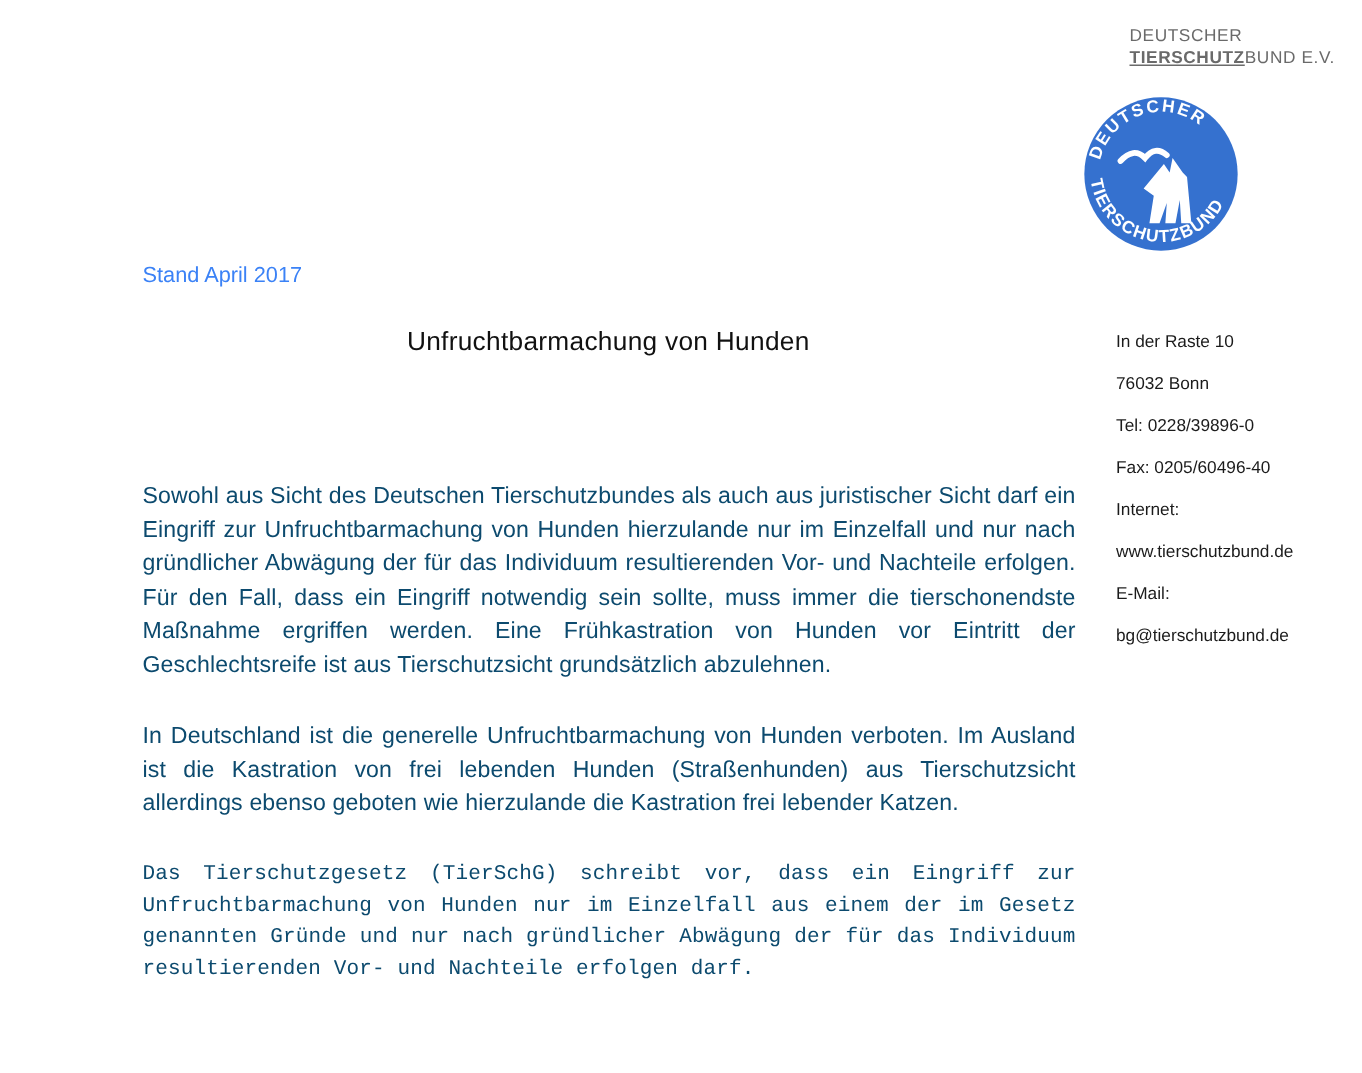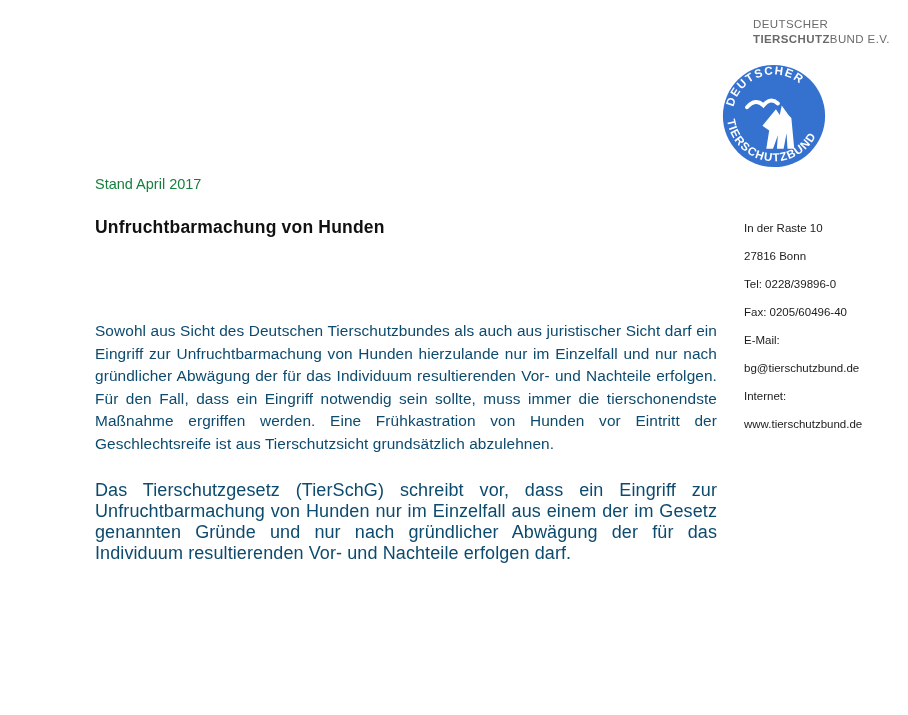--- a/index.html
+++ b/index.html
@@ -15,48 +15,49 @@
   
   .wordmark {
     position: absolute;
     left: 753px; top: 17px;
     font-size: 11.5px;
     line-height: 14.5px;
     letter-spacing: 0.4px;
     color: #6a6a6a;
     white-space: nowrap;
   }
-  .wordmark .bold { font-weight: bold; }
+  .wordmark .bold { font-weight: bold; text-decoration: underline; }
 
   
   .logo {
     position: absolute;
     left: 720px; top: 62px;
     width: 108px; height: 108px;
   }
   .logo svg { display: block; width: 100%; height: 100%; }
   .logo text {
     font-family: "Liberation Sans", sans-serif;
     font-weight: bold;
     fill: #ffffff;
   }
 
   
   .stand {
     position: absolute;
     left: 95px; top: 176px;
     font-size: 14.5px;
-    color: #15803d;
+    color: #3b82f6;
   }
   .doc-title {
     position: absolute;
     left: 95px; top: 217px;
     width: 621px;
+    text-align: center;
     font-size: 17.5px;
-    font-weight: bold;
+    font-weight: normal;
     letter-spacing: 0.2px;
     color: #111;
   }
 
   
   .contact {
     position: absolute;
     left: 744px; top: 208px;
     width: 158px;
     font-size: 11.5px;
@@ -74,23 +75,24 @@
     color: #0c4a6e;
   }
   .bodytext p {
     text-align: justify;
     font-size: 15.4px;
     line-height: 22.5px;
     margin-bottom: 25px;
     letter-spacing: 0.1px;
   }
   .bodytext p.small {
-    font-size: 18px;
+    font-size: 14px;
     line-height: 21px;
     margin-bottom: 0;
+    font-family: Liberation Mono, monospace;
   }
 </style>
 </head>
 <body>
 
 <div class="wordmark">
   <div>DEUTSCHER</div>
   <div><span class="bold">TIERSCHUTZ</span><span>BUND E.V.</span></div>
 </div>
 
@@ -114,30 +116,31 @@
   </svg>
 </div>
 
 <div class="stand">Stand April 2017</div>
 
 <div class="doc-title">Unfruchtbarmachung von Hunden</div>
 
 <div class="contact">
   <div class="group">
     <div>In der Raste 10</div>
-    <div>27816 Bonn</div>
+    <div>76032 Bonn</div>
     <div>Tel:  0228/39896-0</div>
     <div>Fax: 0205/60496-40</div>
+  </div>
+  <div class="group">
+    <div>Internet:</div>
+    <div>www.tierschutzbund.de</div>
   </div>
   <div class="group">
     <div>E-Mail:</div>
     <div>bg@tierschutzbund.de</div>
   </div>
-  <div class="group">
-    <div>Internet:</div>
-    <div>www.tierschutzbund.de</div>
-  </div>
 </div>
 
 <div class="bodytext">
   <p>Sowohl aus Sicht des Deutschen Tierschutzbundes als auch aus juristischer Sicht darf ein Eingriff zur Unfruchtbarmachung von Hunden hierzulande nur im Einzelfall und nur nach gründlicher Abwägung der für das Individuum resultierenden Vor- und Nachteile erfolgen. Für den Fall, dass ein Eingriff notwendig sein sollte, muss immer die tierschonendste Maßnahme ergriffen werden. Eine Frühkastration von Hunden vor Eintritt der Geschlechtsreife ist aus Tierschutzsicht grundsätzlich abzulehnen.</p>
+  <p>In Deutschland ist die generelle Unfruchtbarmachung von Hunden verboten. Im Ausland ist die Kastration von frei lebenden Hunden (Straßenhunden) aus Tierschutzsicht allerdings ebenso geboten wie hierzulande die Kastration frei lebender Katzen.</p>
   <p class="small">Das Tierschutzgesetz (TierSchG) schreibt vor, dass ein Eingriff zur Unfruchtbarmachung von Hunden nur im Einzelfall aus einem der im Gesetz genannten Gründe und nur nach gründlicher Abwägung der für das Individuum resultierenden Vor- und Nachteile erfolgen darf.</p>
 </div>
 
 </body></html>

